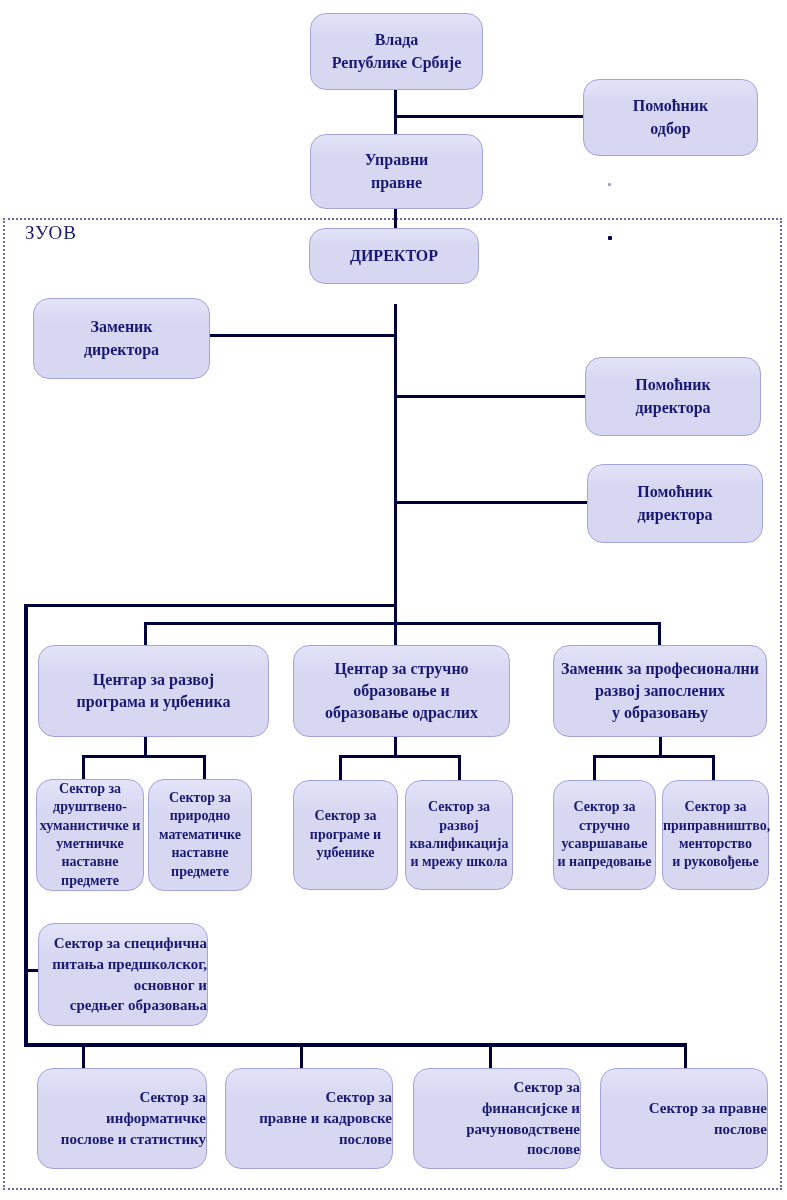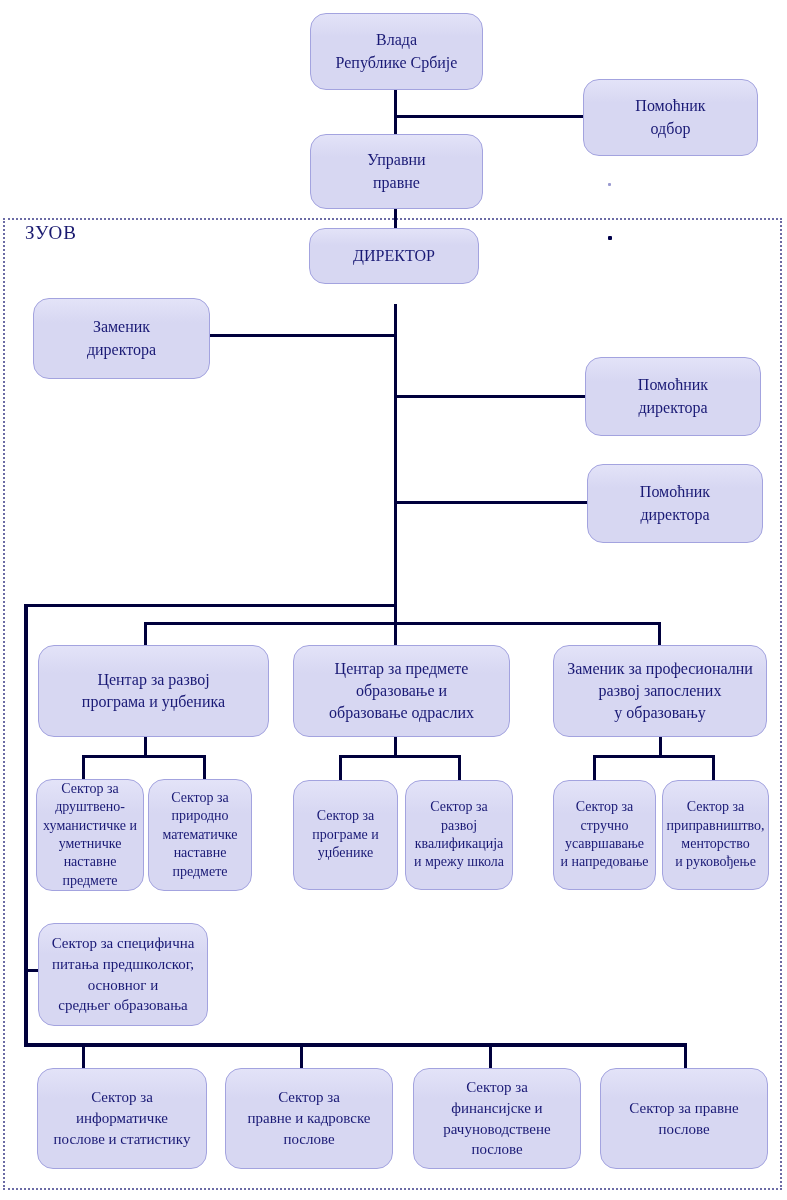--- a/index.html
+++ b/index.html
@@ -7,23 +7,23 @@
     position:relative;width:787px;height:1200px;background:#ffffff;overflow:hidden;
     font-family:"Liberation Serif","DejaVu Serif",serif;
   }
   .node{
     position:absolute;box-sizing:border-box;
     background:linear-gradient(180deg,#e3e3f8 0%,#d7d7f2 30%,#d7d7f2 100%);
     border:1.5px solid #a3a3df;border-radius:16px;
     display:flex;align-items:center;justify-content:center;
     color:#191975;text-align:center;
   }
-  .node-label{white-space:pre-line;display:block;width:100%;}
+  .node-label{white-space:pre-line;display:block;width:100%;font-weight:bold;}
   .fs16{font-size:16px;line-height:1.38;}
-  .fs15{font-size:15px;line-height:1.38;}
+  .fs15{font-size:15px;line-height:1.38;text-align:right;}
   .fs14{font-size:14px;line-height:1.32;}
   .hline,.vline{position:absolute;background:#00003c;}
   .hline{height:3px;}
   .vline{width:3px;}
   .hline.thick{height:4px;}
   .vline.thick{width:4px;}
   .dotted-frame{
     position:absolute;left:3px;top:218px;width:779px;height:972px;
     box-sizing:border-box;border:2px dotted #6b6ba5;
   }
@@ -104,21 +104,21 @@
   <div class="node fs16" style="left:587px;top:464px;width:176px;height:79px">
     <span class="node-label">Помоћник
 директора</span>
   </div>
 
   <div class="node fs16" style="left:38px;top:645px;width:231px;height:92px">
     <span class="node-label">Центар за развој
 програма и уџбеника</span>
   </div>
   <div class="node fs16" style="left:293px;top:645px;width:217px;height:92px">
-    <span class="node-label">Центар за предмете
+    <span class="node-label">Центар за стручно
 образовање и
 образовање одраслих</span>
   </div>
   <div class="node fs16" style="left:553px;top:645px;width:214px;height:92px">
     <span class="node-label">Заменик за професионални
 развој запослених
 у образовању</span>
   </div>
 
   <div class="node fs14" style="left:36px;top:779px;width:108px;height:112px">

